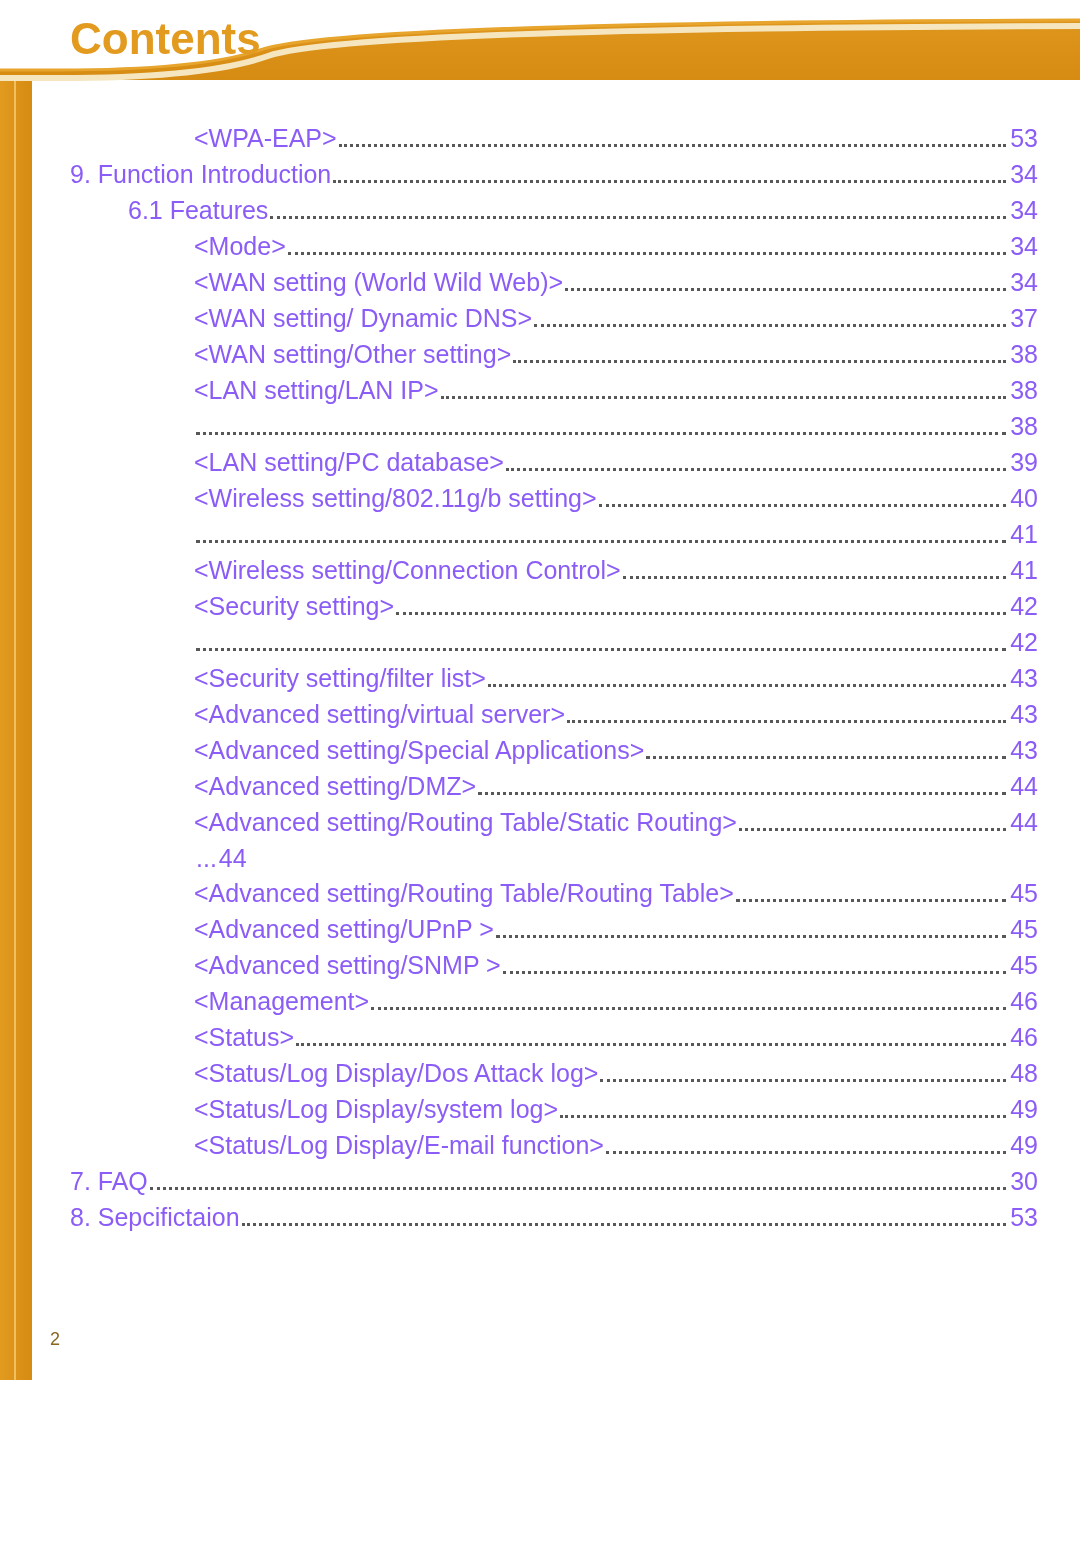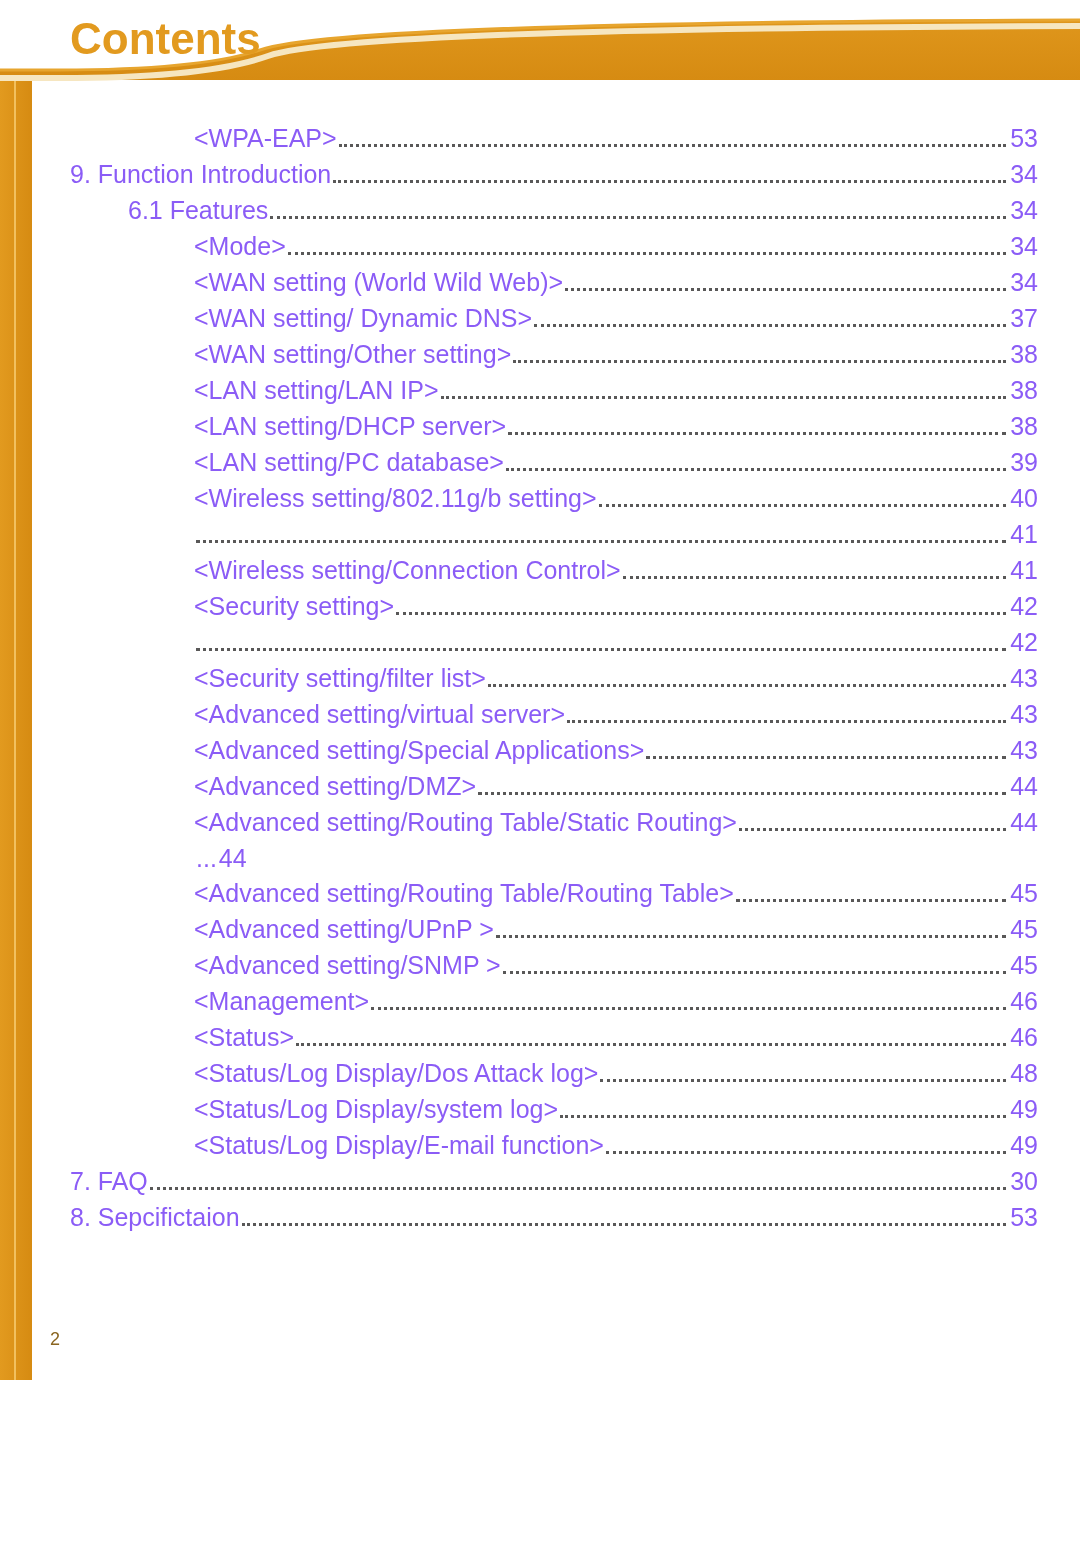--- a/index.html
+++ b/index.html
@@ -160,21 +160,20 @@
         <span class="label">&lt;WAN setting/Other setting&gt;</span>
         <span class="dots"></span>
         <span class="pg">38</span>
       </div>
       <div class="row indent-3">
         <span class="label">&lt;LAN setting/LAN IP&gt;</span>
         <span class="dots"></span>
         <span class="pg">38</span>
       </div>
       <div class="row indent-3">
-        <span class="label">&lt;LAN setting/DHCP server&gt;</span>
         <span class="dots"></span>
         <span class="pg">38</span>
       </div>
       <div class="row indent-3">
         <span class="label">&lt;LAN setting/PC database&gt;</span>
         <span class="dots"></span>
         <span class="pg">39</span>
       </div>
       <div class="row indent-3">
         <span class="label">&lt;Wireless setting/802.11g/b setting&gt;</span>

